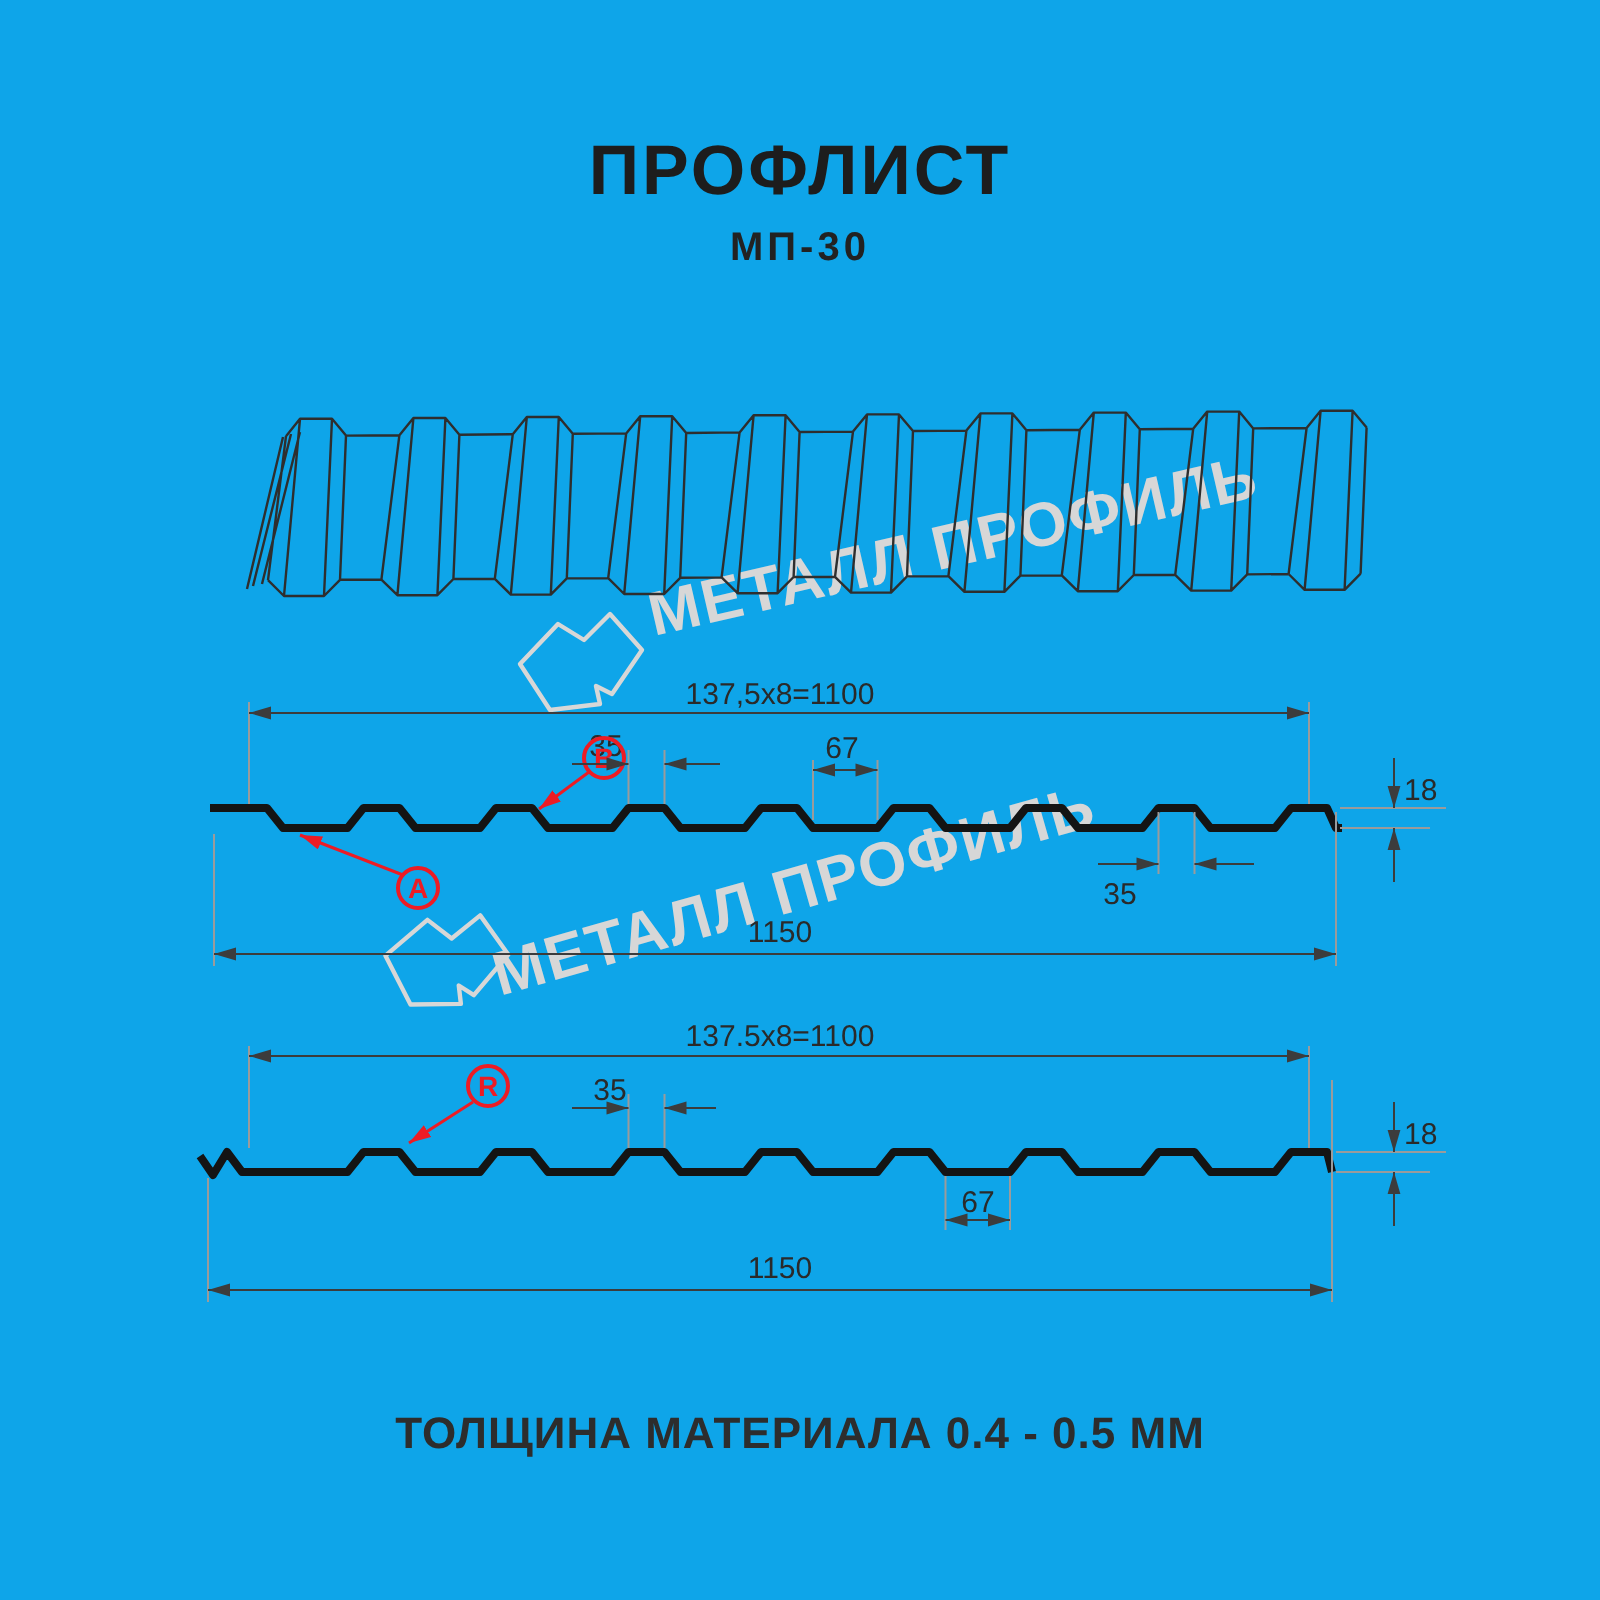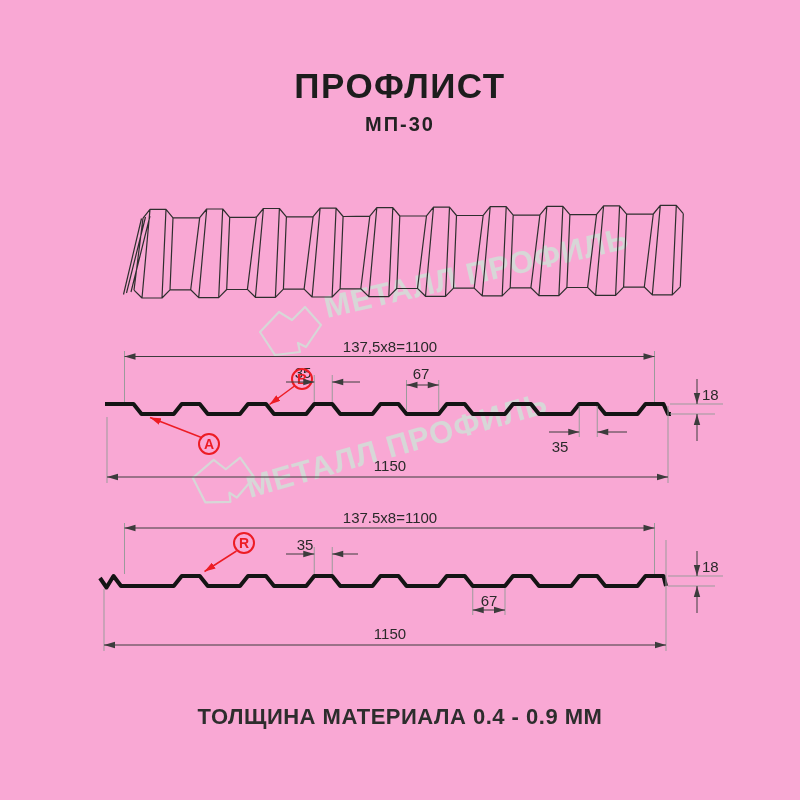--- a/index.html
+++ b/index.html
@@ -1,16 +1,16 @@
 <!DOCTYPE html>
 <html><head>
 <meta charset="utf-8">
 <style>
   html,body{margin:0;padding:0;background:#ffffff;}
-  .page{position:relative;width:800px;height:800px;background:#f9a8d4;overflow:hidden;
+  .page{position:relative;width:800px;height:800px;background:#0ea5e9;overflow:hidden;
         font-family:"Liberation Sans",sans-serif;}
   .title{position:absolute;top:66px;left:0;width:100%;text-align:center;
          font-size:35px;font-weight:bold;letter-spacing:1.5px;color:#1d1d1d;}
   .subtitle{position:absolute;top:113px;left:0;width:100%;text-align:center;
          font-size:20px;font-weight:bold;letter-spacing:2px;color:#222;}
   .caption{position:absolute;top:704px;left:0;width:100%;text-align:center;
          font-size:22px;font-weight:bold;letter-spacing:0.5px;color:#2d2d2d;}
   svg.draw{position:absolute;left:0;top:0;}
   .ext{stroke:#9b9b9b;stroke-width:1;fill:none;}
   .dim{stroke:#3c3c3c;stroke-width:1;fill:none;}
@@ -113,14 +113,14 @@
         <line x1="104" y1="645" x2="666" y2="645" class="dim" marker-end="url(#am)" marker-start="url(#am)"></line>
         <line x1="286" y1="554" x2="314.25" y2="554" class="dim" marker-end="url(#am)"></line>
         <line x1="358" y1="554" x2="332.25" y2="554" class="dim" marker-end="url(#am)"></line>
         <line x1="472.75" y1="610" x2="505" y2="610" class="dim" marker-end="url(#am)" marker-start="url(#am)"></line>
         <line x1="697" y1="551" x2="697" y2="576" class="dim" marker-end="url(#am)"></line>
         <line x1="697" y1="613" x2="697" y2="586" class="dim" marker-end="url(#am)"></line>
         <line x1="236.5" y1="551" x2="204.5" y2="571.5" class="rl" marker-end="url(#rm)"></line>
       </g>
   </svg>
 
-  <div class="caption">ТОЛЩИНА МАТЕРИАЛА 0.4 - 0.9 ММ</div>
+  <div class="caption">ТОЛЩИНА МАТЕРИАЛА 0.4 - 0.5 ММ</div>
 </div>
 
 </body></html>

